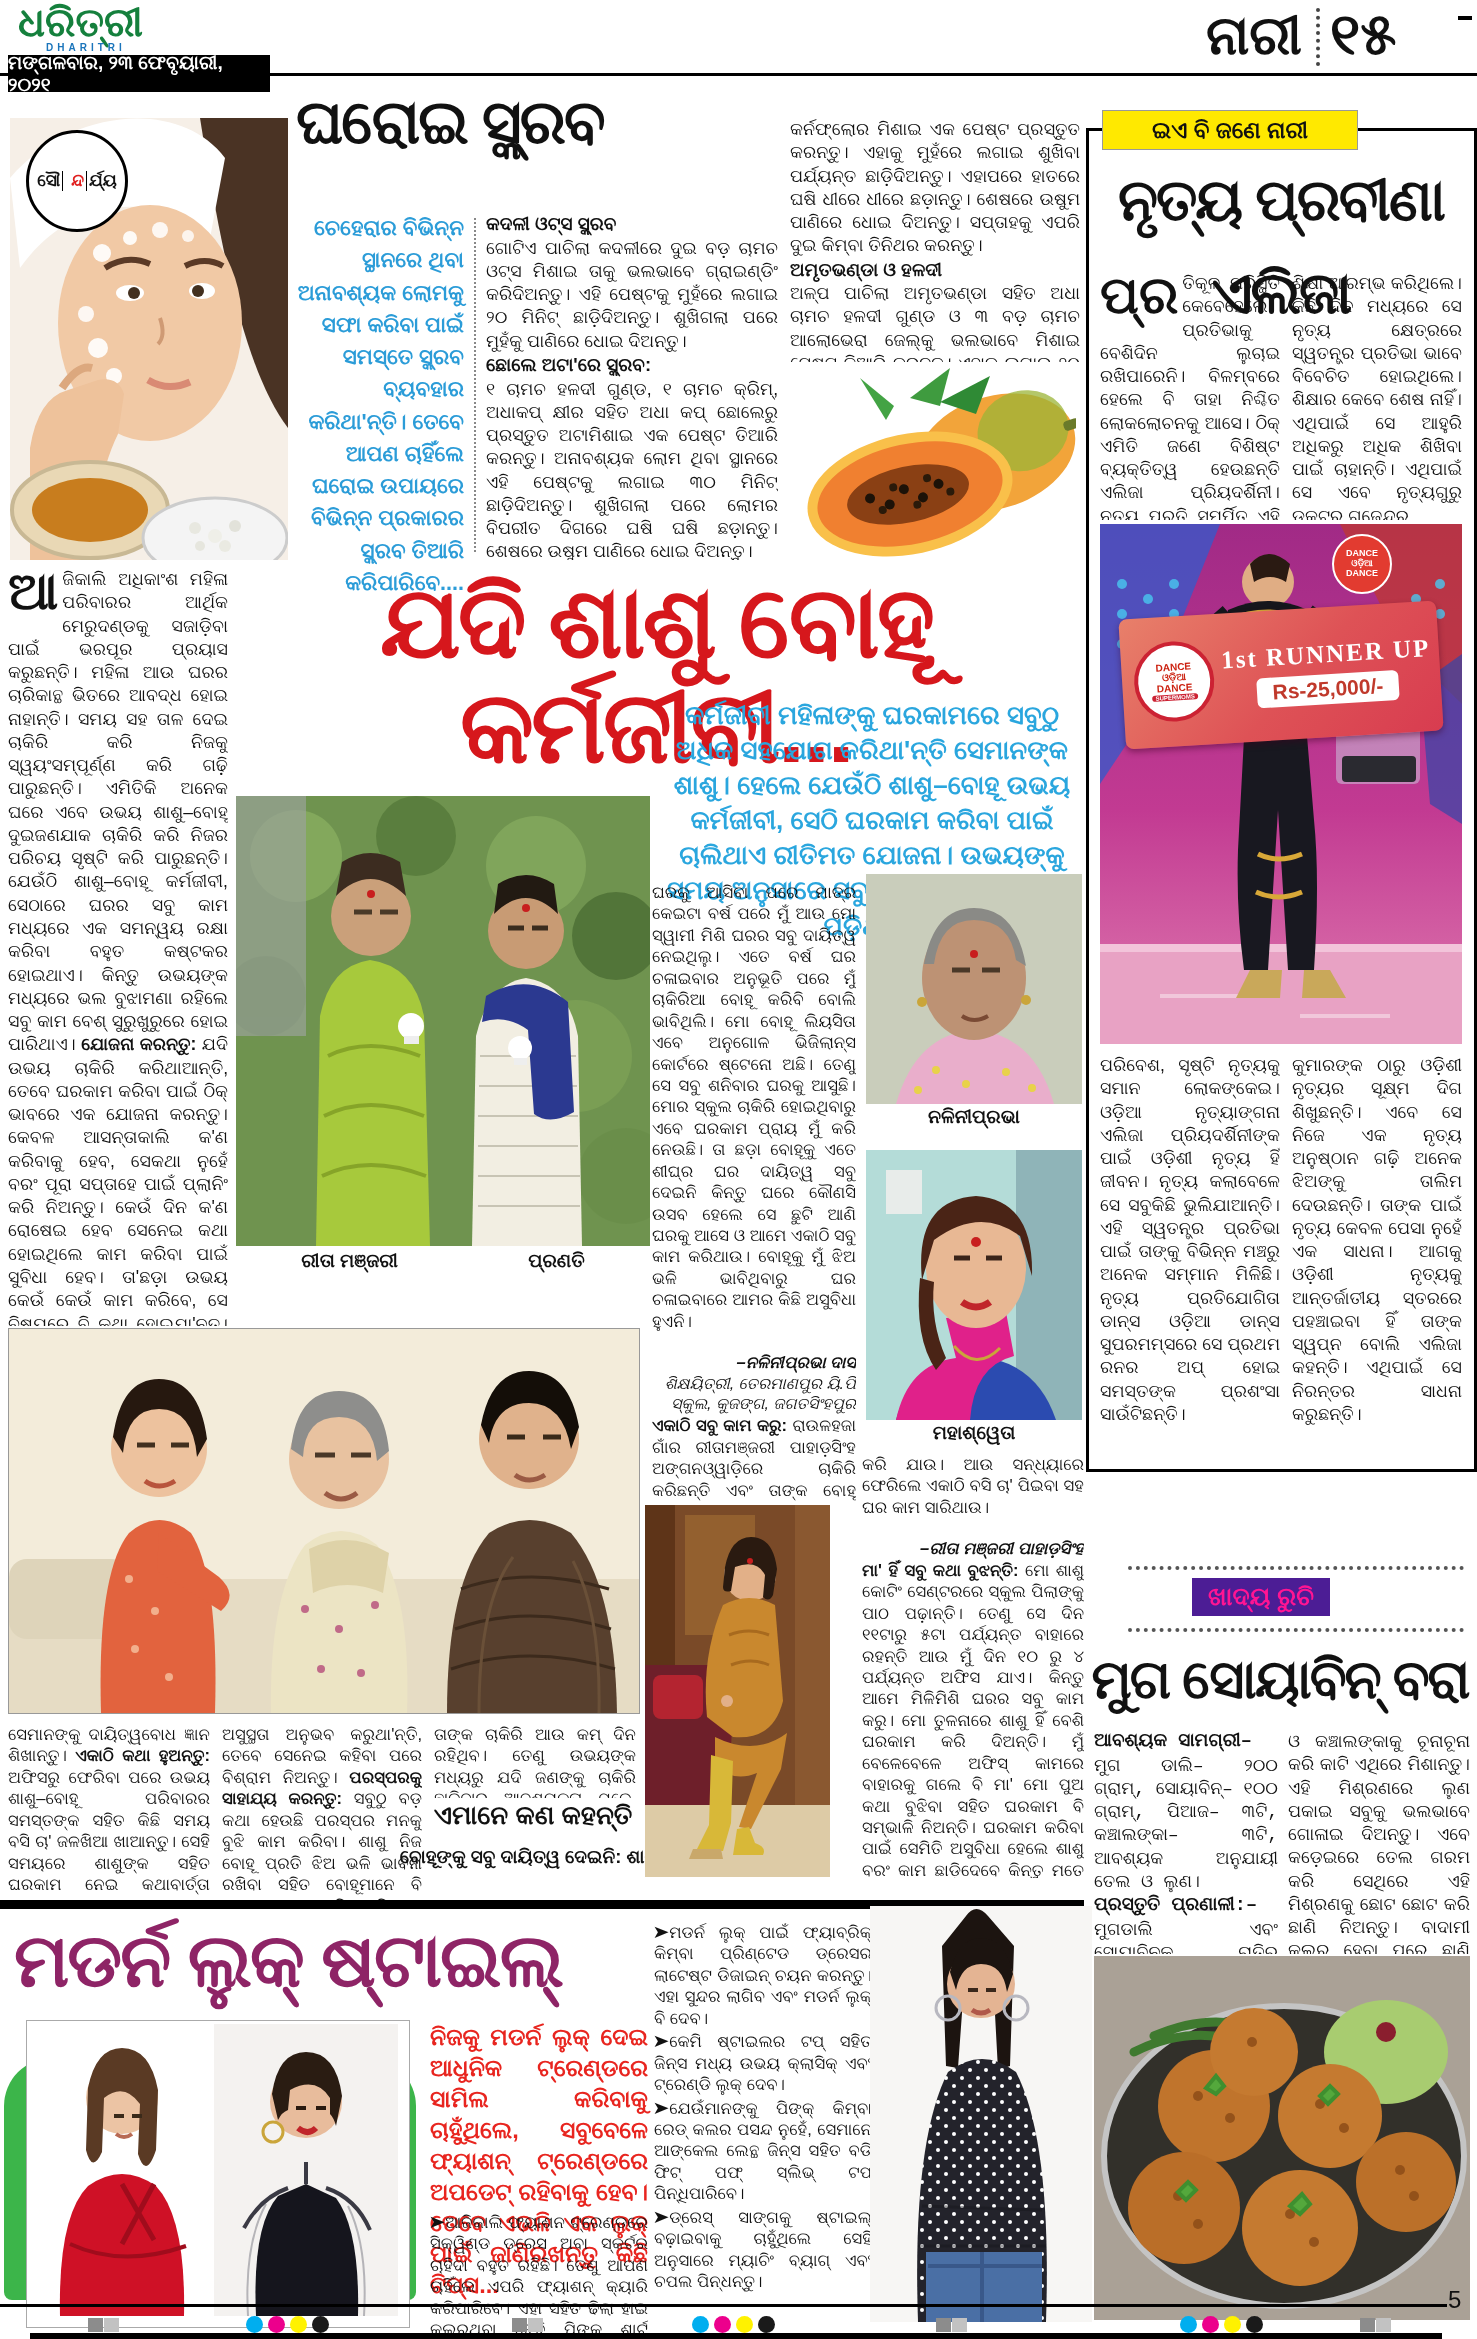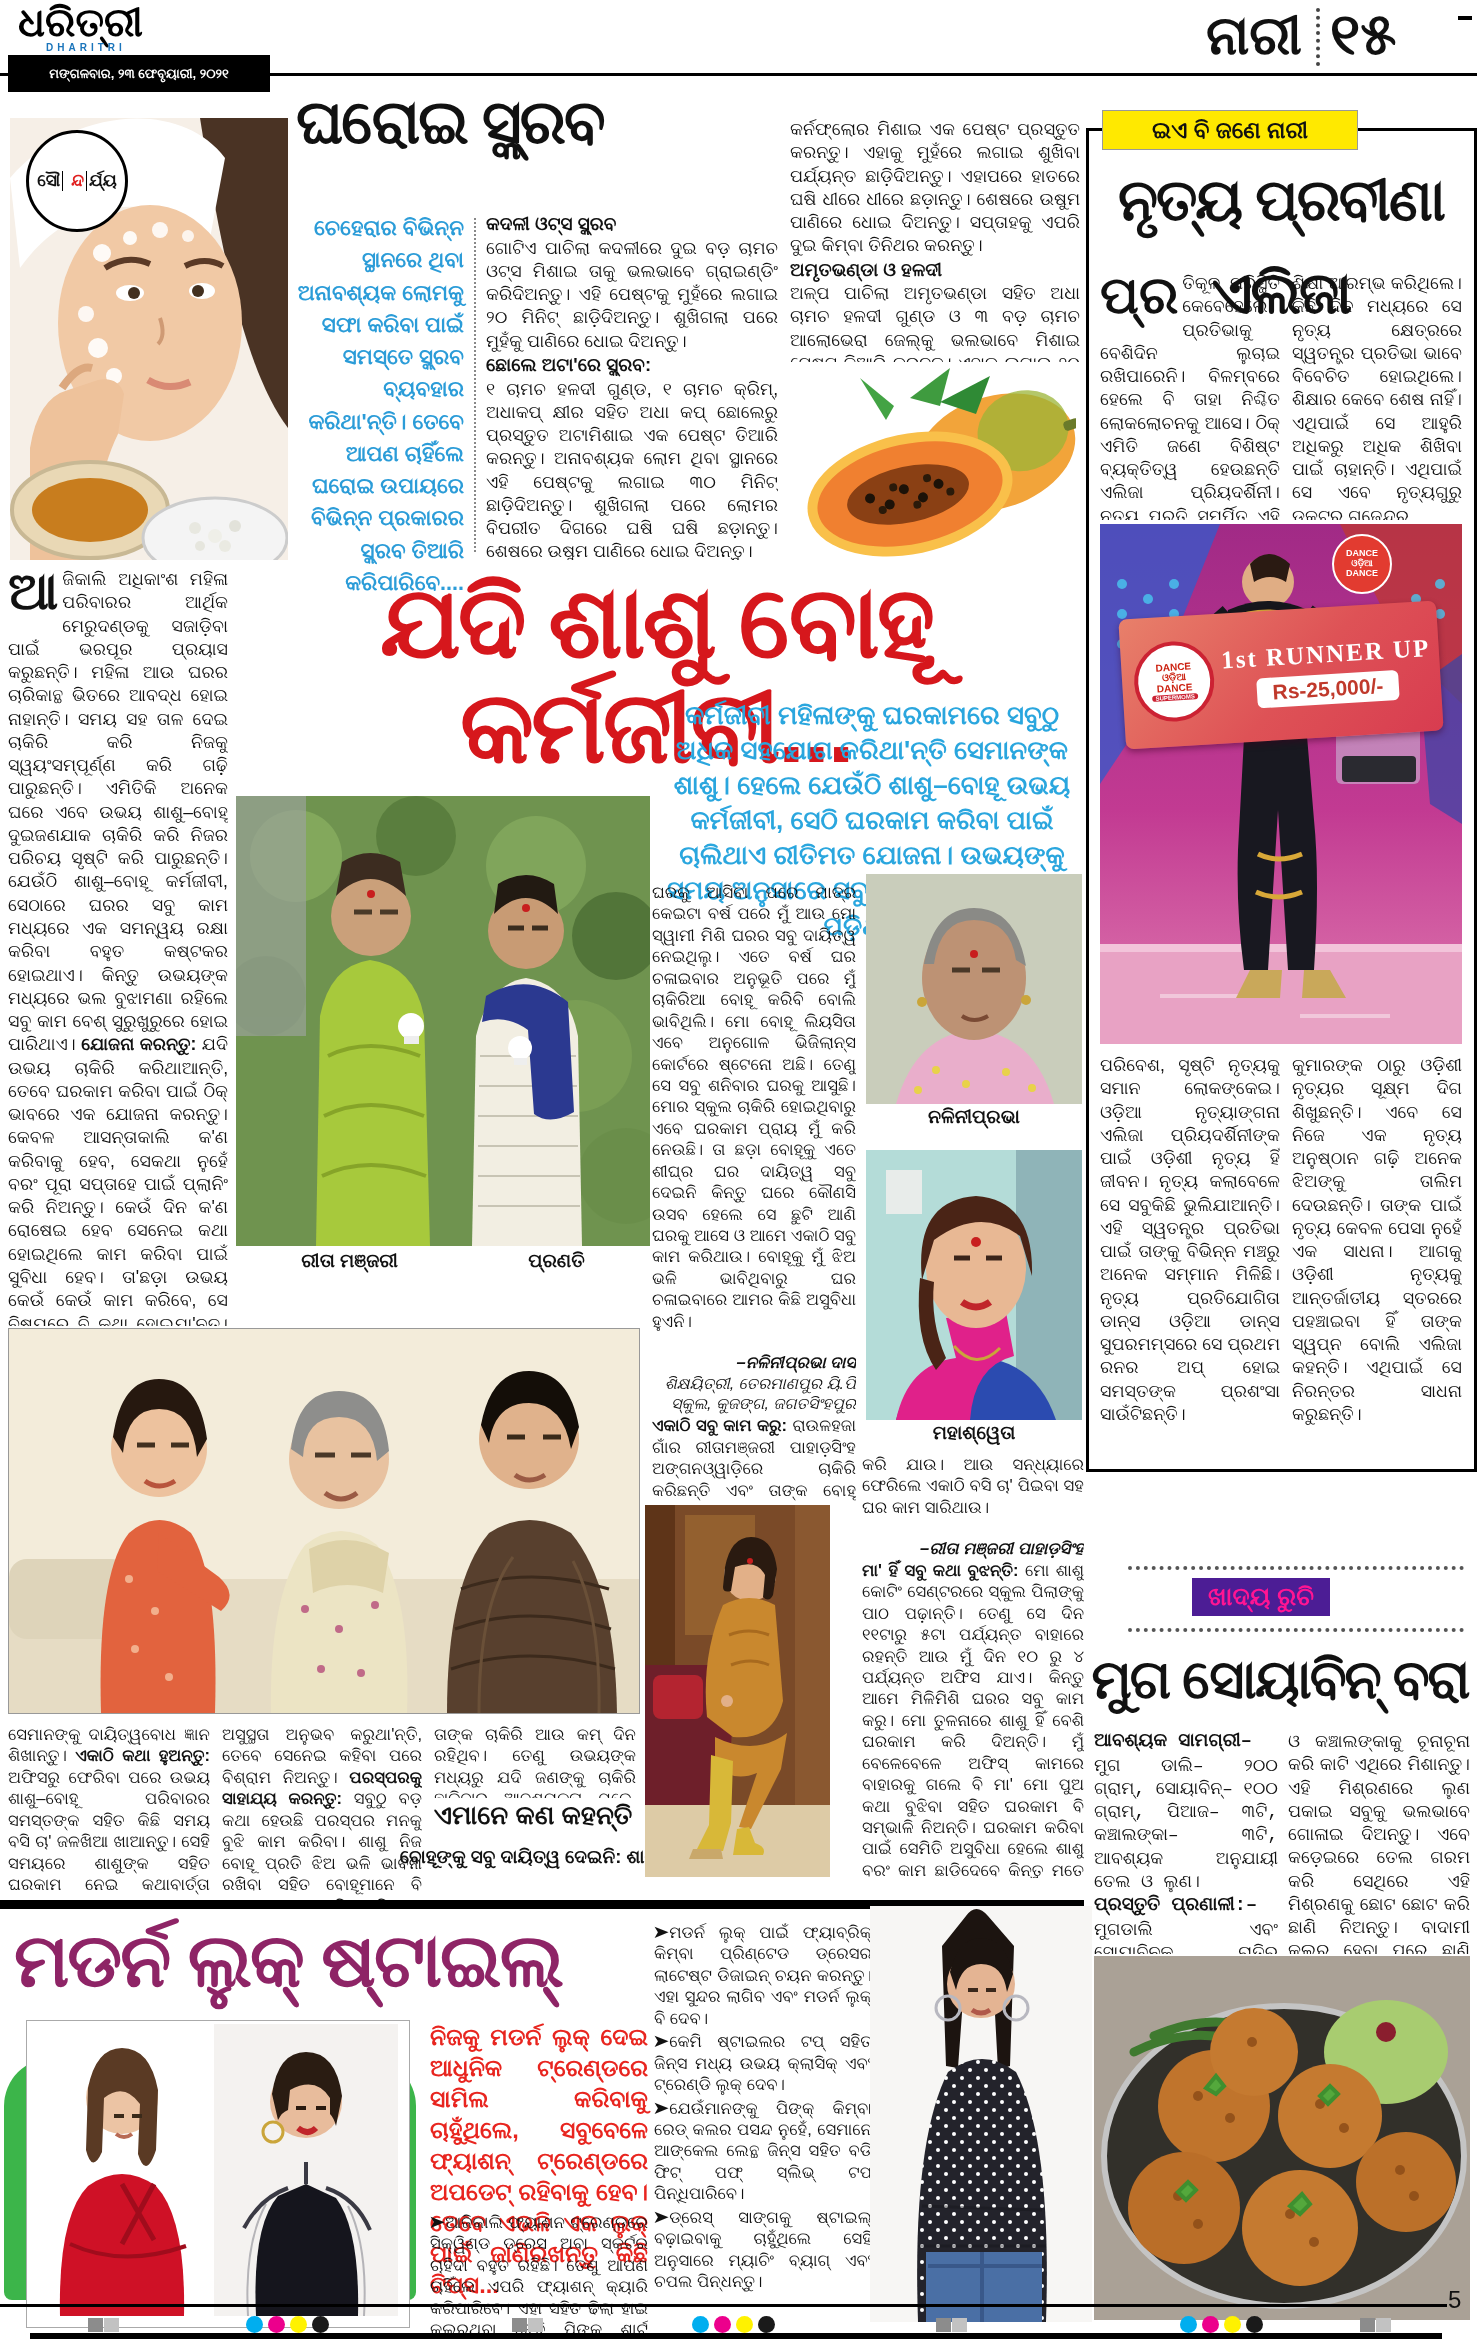--- a/index.html
+++ b/index.html
@@ -9,25 +9,25 @@
   .jt{text-align:justify;}
   .ovh{overflow:hidden;}
   .b{font-weight:bold;}
   .body17{font-size:17.5px;line-height:1.33;}
   .body16{font-size:16.5px;line-height:1.3;}
   .sig{font-weight:bold;font-style:italic;text-align:right;display:block;margin-top:20px;}
   .sigr{font-style:italic;text-align:right;display:block;font-size:16px;}
   svg{display:block;}
   
   #logo{left:18px;top:2px;width:190px;height:54px;}
-  #logo .od{font-size:40px;font-weight:bold;color:#000000;line-height:1;}
+  #logo .od{font-size:40px;font-weight:bold;color:#15803d;line-height:1;}
   #logo .lt{font-size:10px;font-weight:bold;color:#1b75bb;letter-spacing:4px;margin-left:28px;}
   #headrule{left:0;top:73px;width:1477px;height:3px;background:#000;}
   #datebox{left:8px;top:55px;width:262px;height:37px;background:#000;color:#fff;
-           font-size:13px;font-weight:bold;display:flex;align-items:center;justify-content:center;}
+           font-size:19px;font-weight:bold;display:flex;align-items:center;justify-content:center;}
   #nari{left:1110px;top:4px;width:192px;height:66px;font-size:54px;font-weight:bold;text-align:right;}
   #naridots{left:1316px;top:8px;width:0;height:58px;border-left:4px dotted #444;}
   #page15{left:1330px;top:0px;width:116px;height:72px;font-size:58px;font-weight:bold;}
   #cornerdash{left:1458px;top:16px;width:14px;height:4px;background:#000;}
   
   #scrub-photo{left:10px;top:118px;width:278px;height:442px;}
   #scrub-badge{left:26px;top:130px;width:96px;height:96px;border:3px solid #000;border-radius:50%;
       background:#fff;display:flex;align-items:center;justify-content:center;font-size:17px;font-weight:bold;}
   #scrub-badge .r{color:#e02020;padding-left:8px;}
   #scrub-badge span{padding:0 2px;border-left:1px solid #000;}

